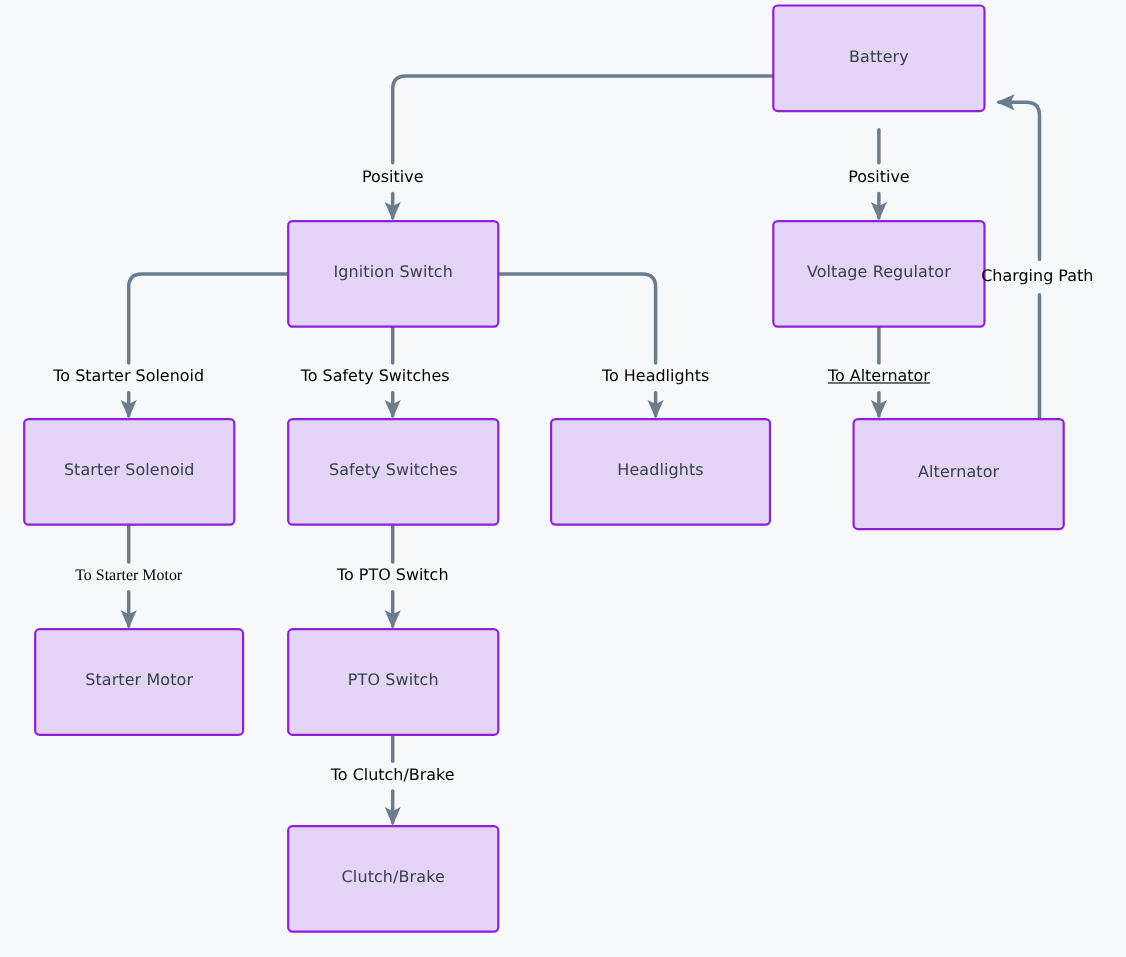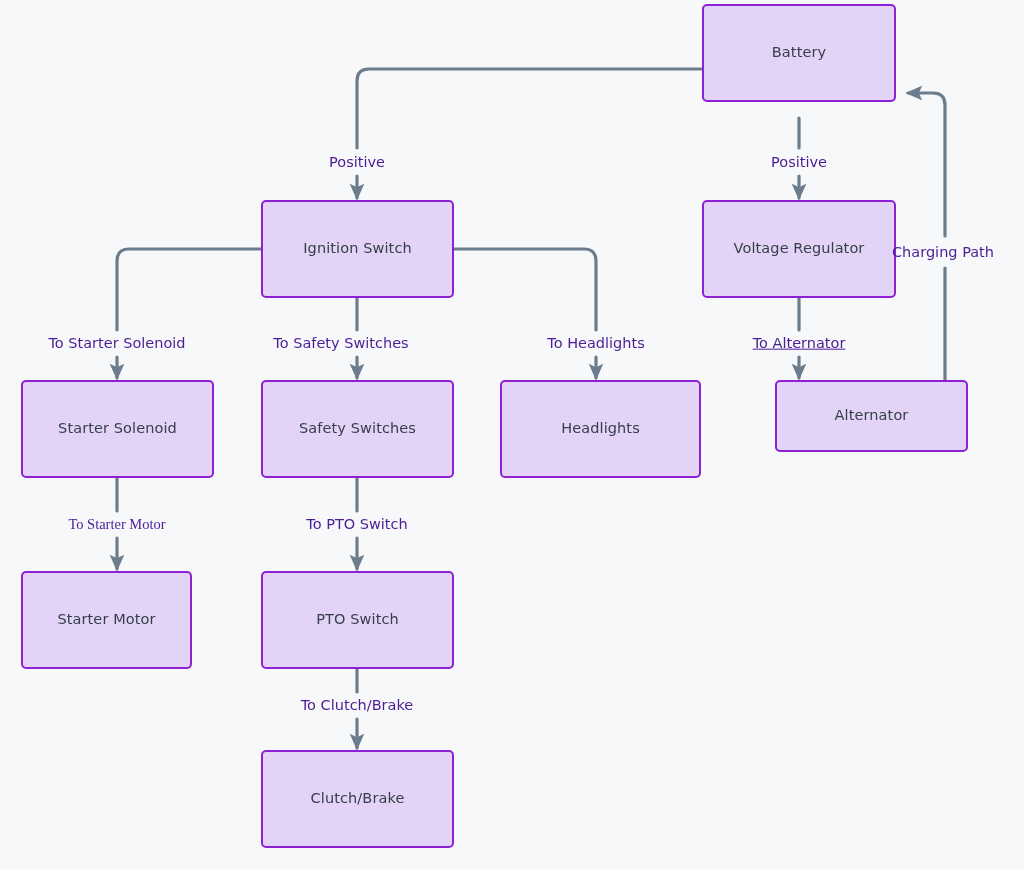--- a/index.html
+++ b/index.html
@@ -42,21 +42,21 @@
     font-size: 14.5px;
     color: #36404a;
     letter-spacing: 0.1px;
     line-height: 1.2;
     white-space: nowrap;
   }
   .edge-label {
     position: absolute;
     transform: translate(-50%, -50%);
     font-size: 14.5px;
-    color: #4c1d95;
+    color: #000000;
     white-space: nowrap;
     background: #f7f8fa;
     padding: 1px 3px;
     line-height: 1.15;
   }
   .edge-label.no-bg {
     background: transparent;
     padding: 0;
   }
 </style>
@@ -123,25 +123,25 @@
   </div>
 
   <div class="node" style="left:261px; top:380px; width:193px; height:98px;">
     <span class="node-label">Safety Switches</span>
   </div>
 
   <div class="node" style="left:500px; top:380px; width:201px; height:98px;">
     <span class="node-label">Headlights</span>
   </div>
 
-  <div class="node" style="left:775px; top:380px; width:193px; height:72px;">
+  <div class="node" style="left:775px; top:380px; width:193px; height:102px;">
     <span class="node-label">Alternator</span>
   </div>
 
-  <div class="node" style="left:21px; top:571px; width:171px; height:98px;">
+  <div class="node" style="left:31px; top:571px; width:191px; height:98px;">
     <span class="node-label">Starter Motor</span>
   </div>
 
   <div class="node" style="left:261px; top:571px; width:193px; height:98px;">
     <span class="node-label">PTO Switch</span>
   </div>
 
   <div class="node" style="left:261px; top:750px; width:193px; height:98px;">
     <span class="node-label">Clutch/Brake</span>
   </div>

